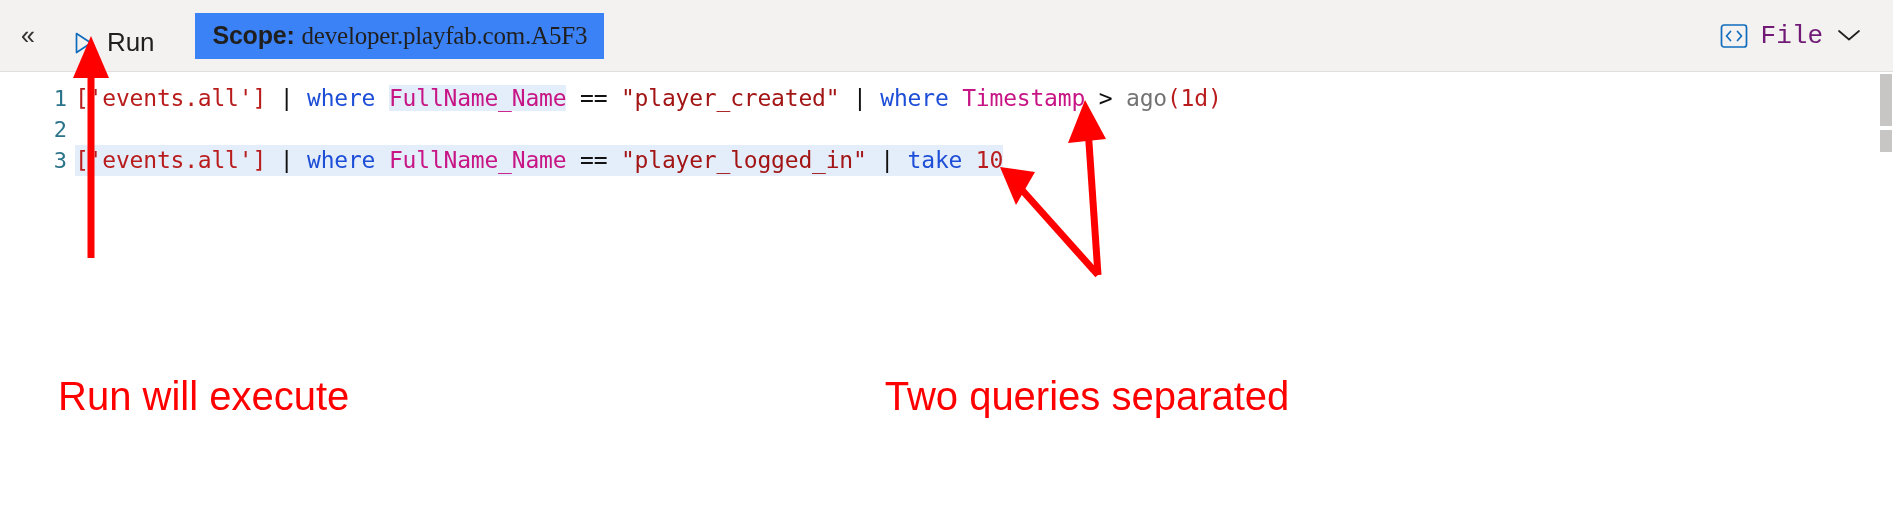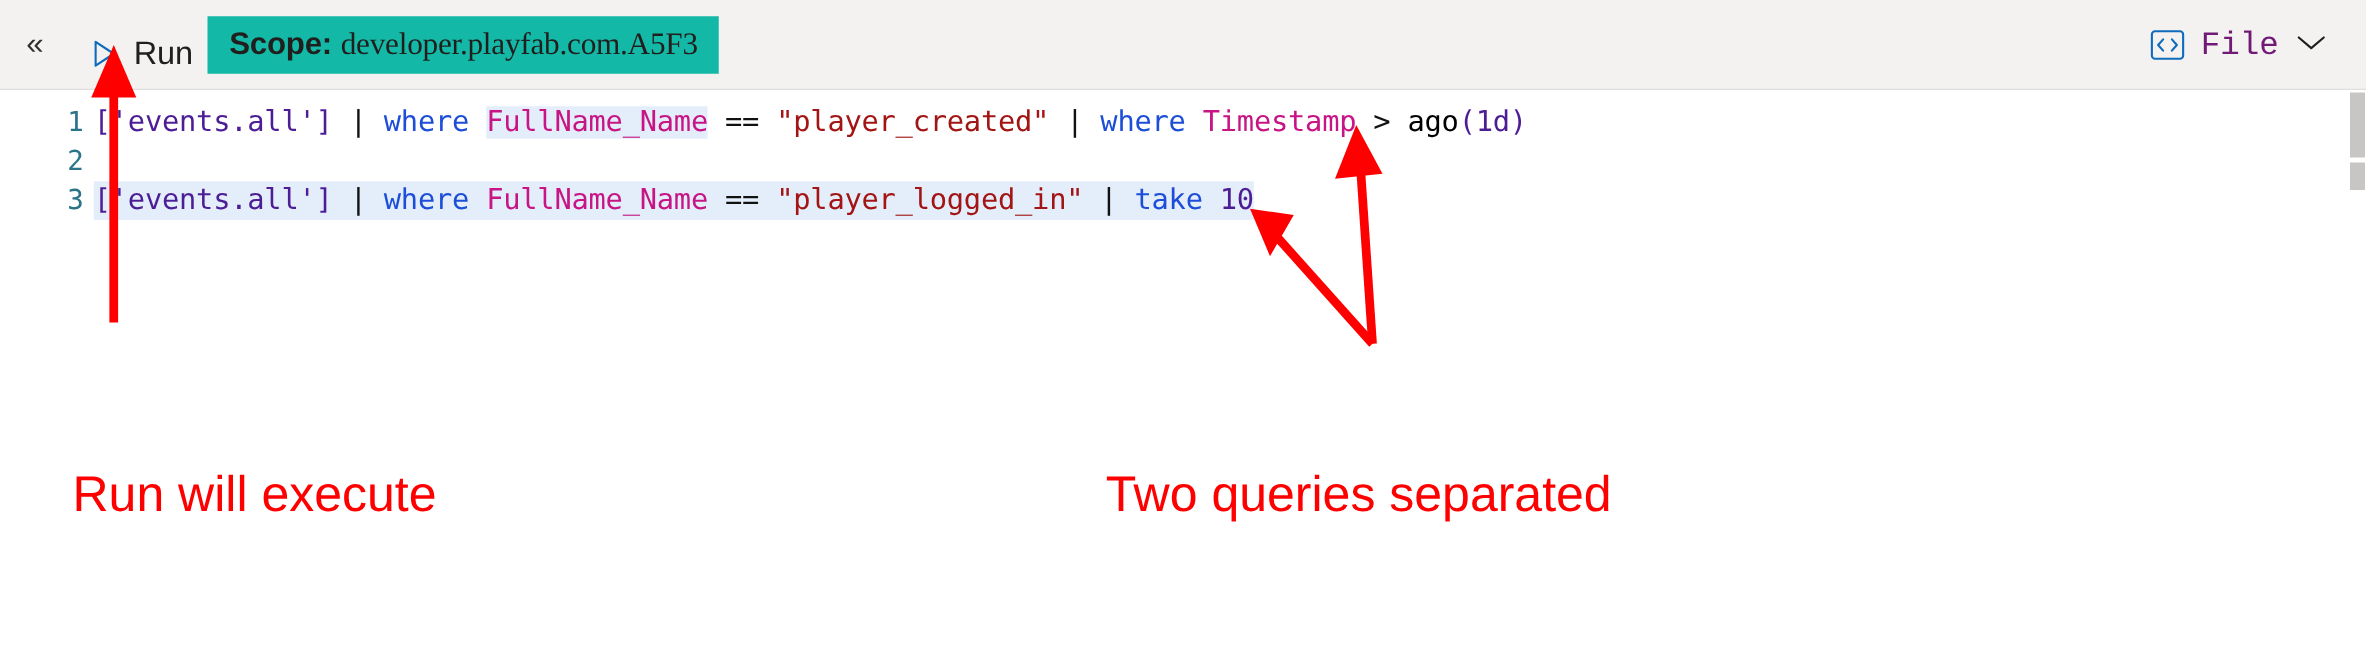--- a/index.html
+++ b/index.html
@@ -80,22 +80,22 @@
   }
   .tb-icon {
     display: flex;
     align-items: center;
     justify-content: center;
     width: 30px;
     height: 30px;
   }
 
   .scope-badge {
-    margin-left: 0;
-    background: #14b8a6;
+    margin-left: 29px;
+    background: #3b82f6;
     height: 46px;
     display: flex;
     align-items: center;
     padding: 0 17px;
     box-sizing: border-box;
     cursor: pointer;
     user-select: none;
     white-space: nowrap;
   }
   .scope-label {
@@ -179,25 +179,25 @@
     white-space: pre;
     font-family: "DejaVu Sans Mono", "Liberation Mono", monospace;
     font-size: 23px;
     letter-spacing: -0.2px;
   }
   .code-line .seg { white-space: pre; }
 
   .sel { background: #e4eefb; }
 
   
-  .t-plain   { color: #4c1d95; text-align: right; }
+  .t-plain   { color: #b91c1c; text-align: right; }
   .t-string  { color: #a31515; }
   .t-kw      { color: #1d4ed8; }
   .t-col     { color: #c71585; }
-  .t-func    { color: #000000; }
+  .t-func    { color: #737373; }
   .t-pipe    { color: #111111; }
   .t-op      { color: #111111; }
 
   
   .scroll-v {
     position: absolute;
     right: 0;
     top: 72px;
     width: 14px;
     height: 458px;

